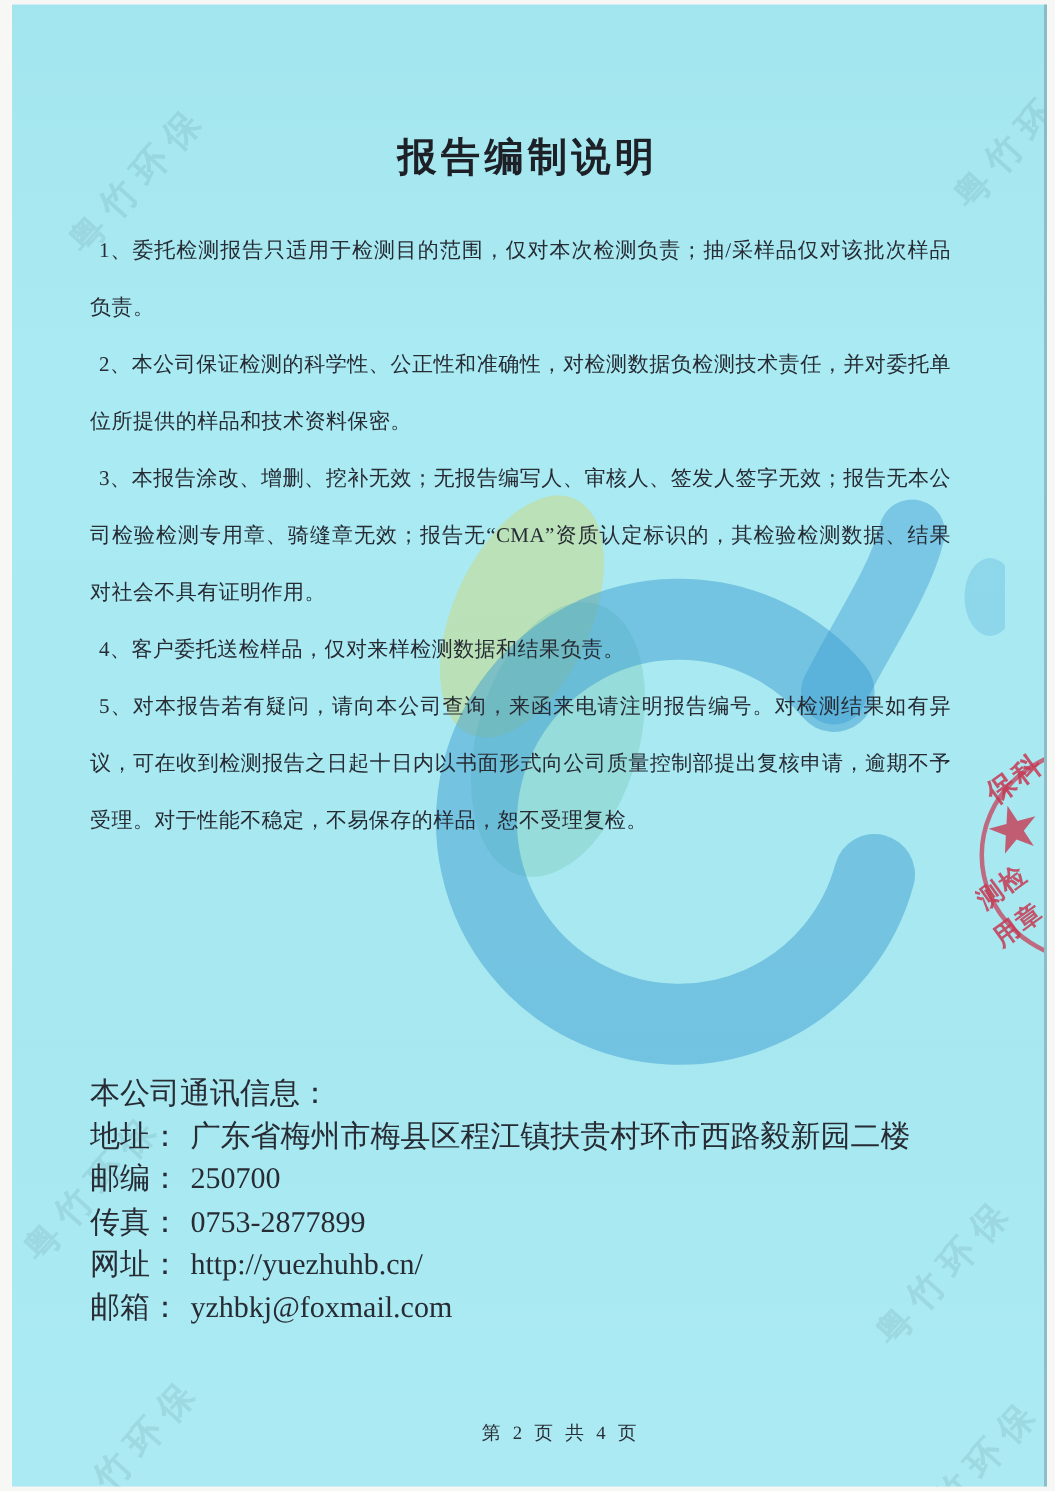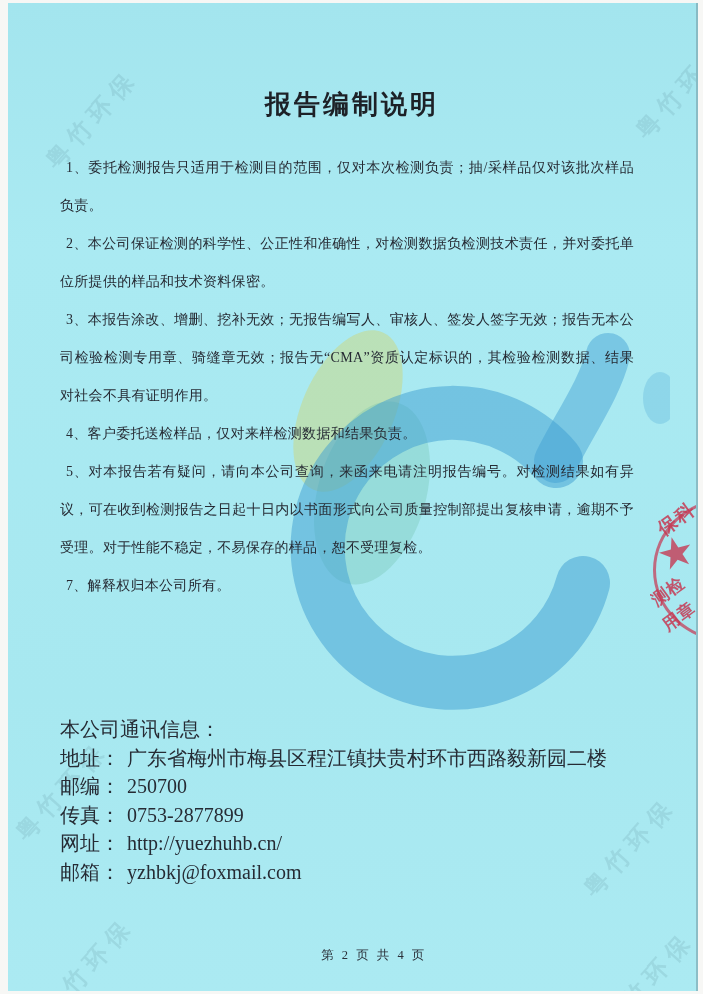--- a/index.html
+++ b/index.html
@@ -126,21 +126,20 @@
   </svg>
 
   <div class="title">报告编制说明</div>
 
   <div class="body-text">
     <p>1、委托检测报告只适用于检测目的范围，仅对本次检测负责；抽/采样品仅对该批次样品负责。</p>
     <p>2、本公司保证检测的科学性、公正性和准确性，对检测数据负检测技术责任，并对委托单位所提供的样品和技术资料保密。</p>
     <p>3、本报告涂改、增删、挖补无效；无报告编写人、审核人、签发人签字无效；报告无本公司检验检测专用章、骑缝章无效；报告无“CMA”资质认定标识的，其检验检测数据、结果对社会不具有证明作用。</p>
     <p>4、客户委托送检样品，仅对来样检测数据和结果负责。</p>
     <p>5、对本报告若有疑问，请向本公司查询，来函来电请注明报告编号。对检测结果如有异议，可在收到检测报告之日起十日内以书面形式向公司质量控制部提出复核申请，逾期不予受理。对于性能不稳定，不易保存的样品，恕不受理复检。</p>
-    <p>7、解释权归本公司所有。</p>
   </div>
 
   <div class="contact">
     <div class="row">本公司通讯信息：</div>
     <div class="row">
       <span class="lab">地址：</span><span class="val">广东省梅州市梅县区程江镇扶贵村环市西路毅新园二楼</span>
     </div>
     <div class="row">
       <span class="lab">邮编：</span><span class="val">250700</span>
     </div>

